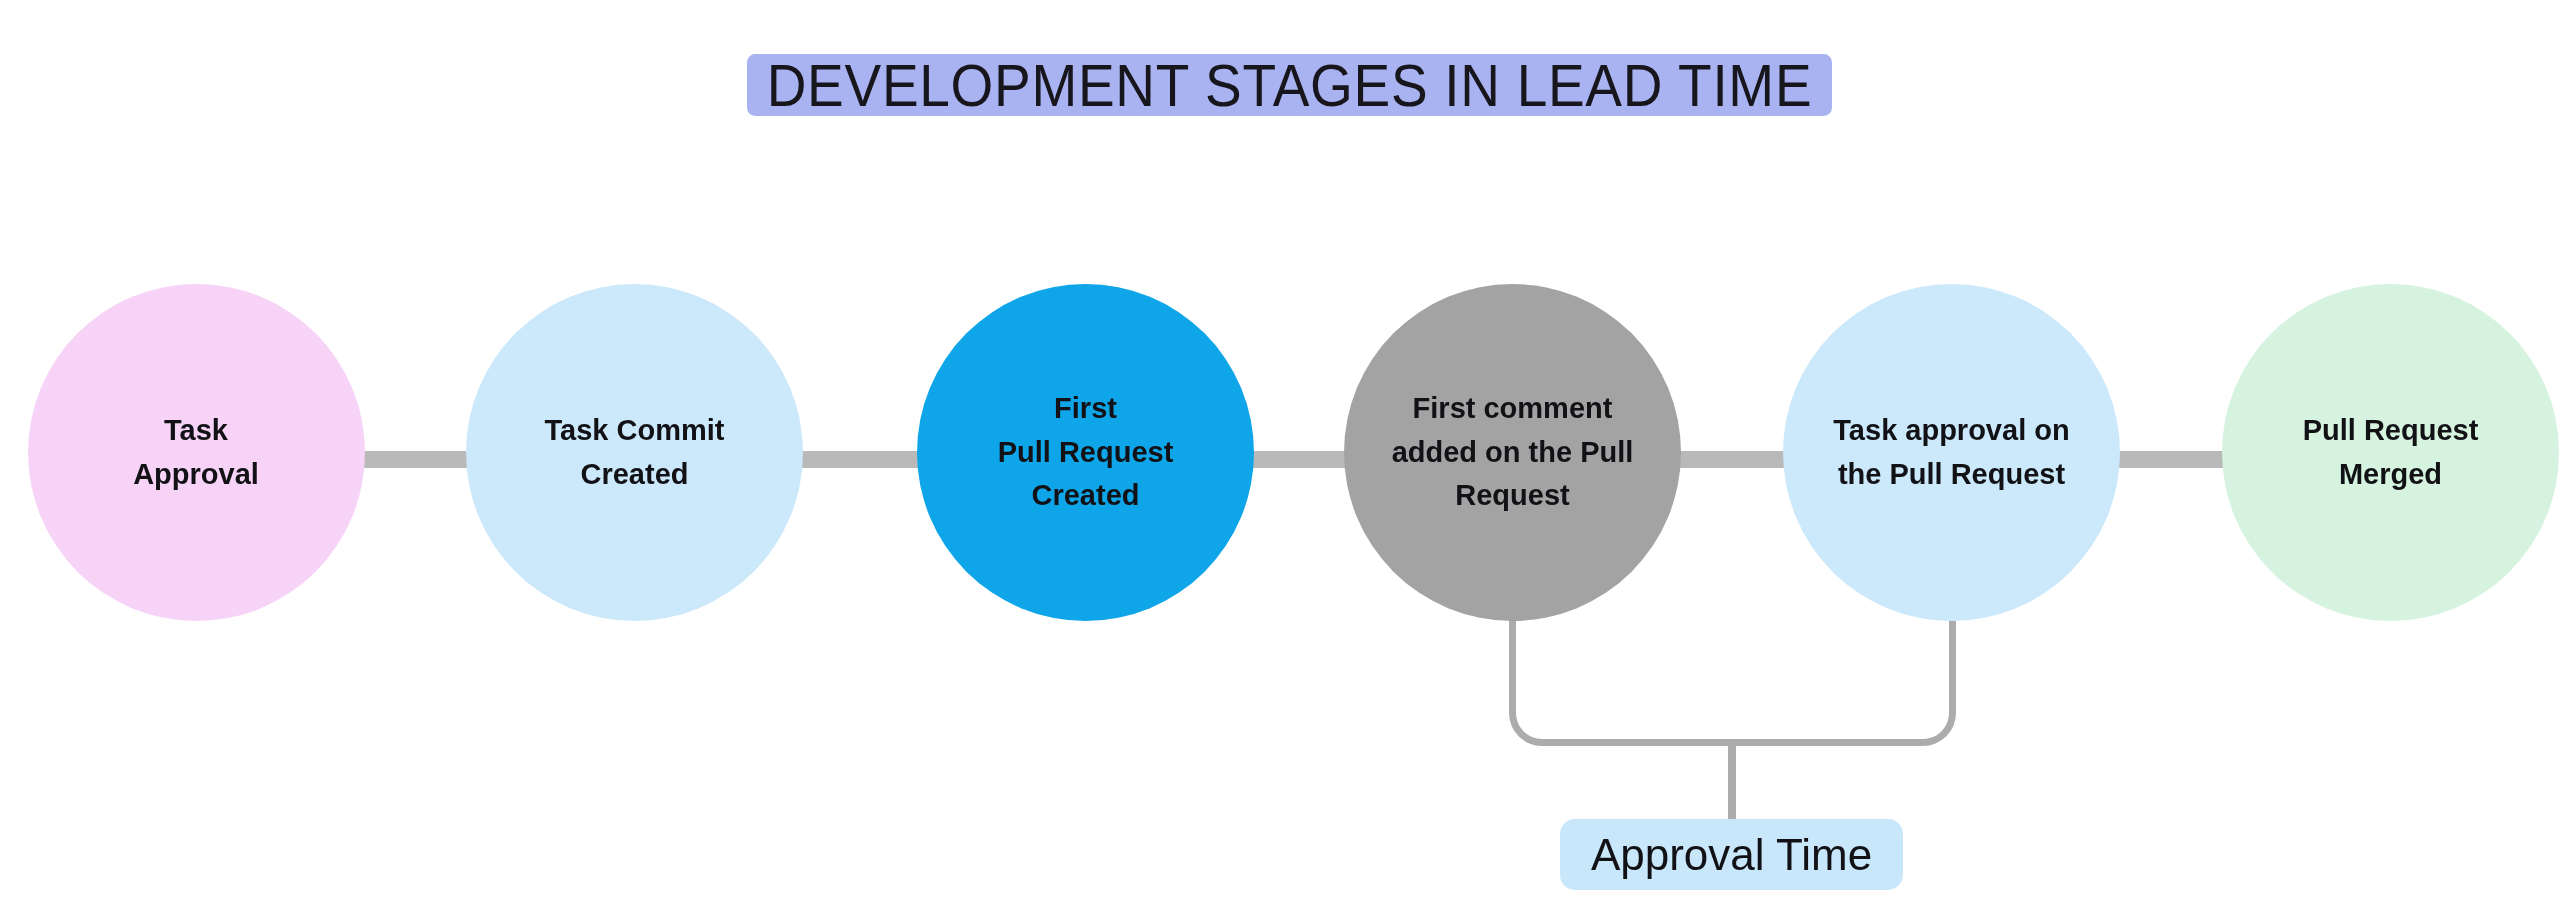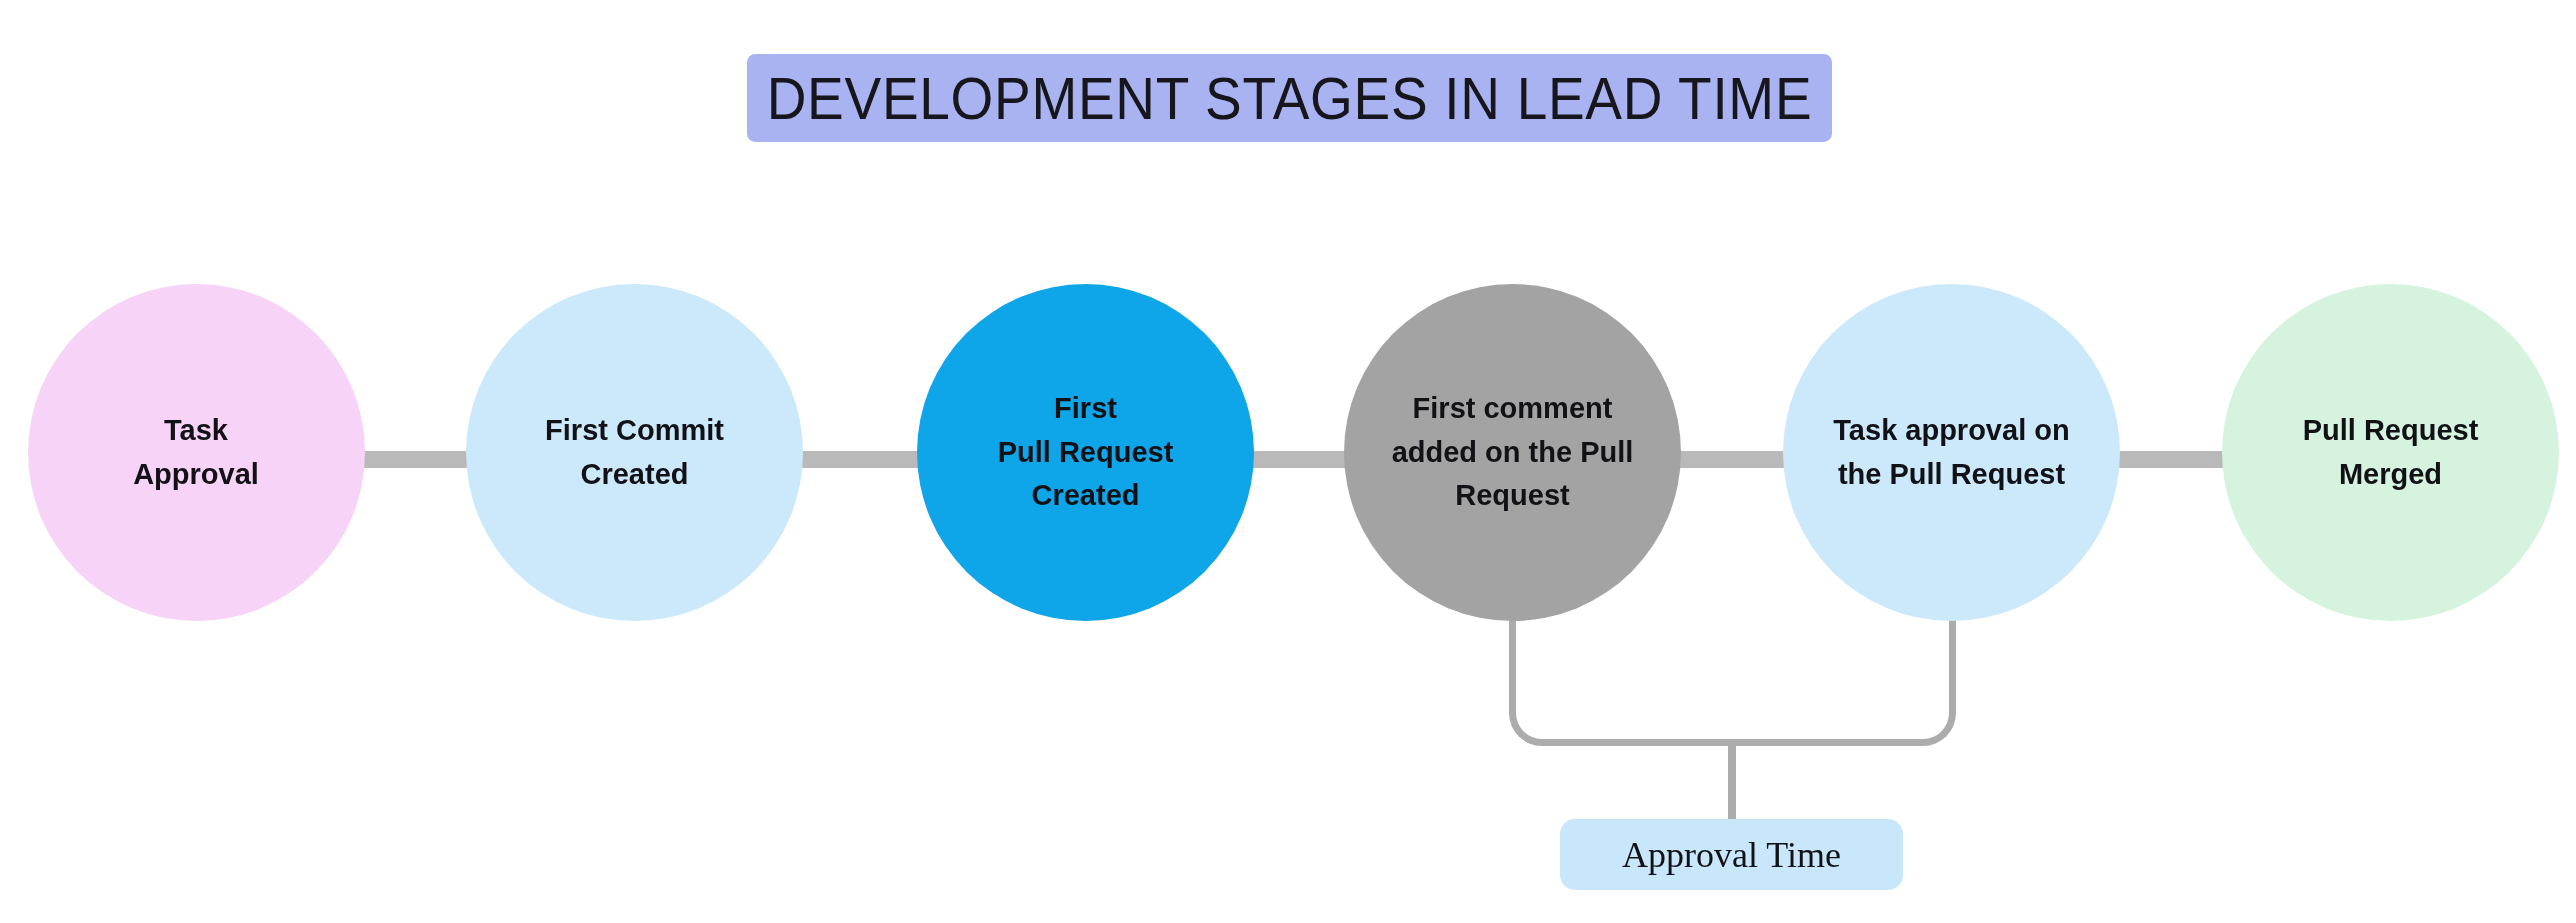--- a/index.html
+++ b/index.html
@@ -15,21 +15,21 @@
     background: #ffffff;
     overflow: hidden;
   }
 
   
   .title-banner {
     position: absolute;
     left: 747px;
     top: 54px;
     width: 1085px;
-    height: 88px;
+    height: 62px;
     border-radius: 8.2px;
     background: #A9B3F1;
     display: flex;
     align-items: center;
     justify-content: center;
     z-index: 2;
   }
   .title-text {
     font-size: 55px;
     font-weight: 400;
@@ -103,22 +103,22 @@
     width: 343px;
     height: 71px;
     border-radius: 15px;
     background: #C9E7FA;
     display: flex;
     align-items: center;
     justify-content: center;
     z-index: 1;
   }
   .approval-label-text {
-    font-family: Liberation Serif, serif;
-    font-size: 36px;
+    font-family: Liberation Sans, sans-serif;
+    font-size: 44px;
     font-weight: 400;
     color: #121216;
     white-space: nowrap;
   }
 </style>
 </head>
 <body>
 
 <div id="canvas">
 
@@ -127,21 +127,21 @@
   </div>
 
   <div class="timeline-line" style="background: rgb(185, 185, 185);"></div>
 
   <div id="stages-root">
       <div class="stage" style="left: 27.5px; background: rgb(247, 212, 247);">
         <div class="stage-label">Task
 Approval</div>
       </div>
       <div class="stage" style="left: 466px; background: rgb(203, 233, 251);">
-        <div class="stage-label">First Commit
+        <div class="stage-label">Task Commit
 Created</div>
       </div>
       <div class="stage" style="left: 917px; background: #0ea5e9;">
         <div class="stage-label">First
 Pull Request
 Created</div>
       </div>
       <div class="stage" style="left: 1344px; background: #a3a3a3;">
         <div class="stage-label">First comment
 added on the Pull

